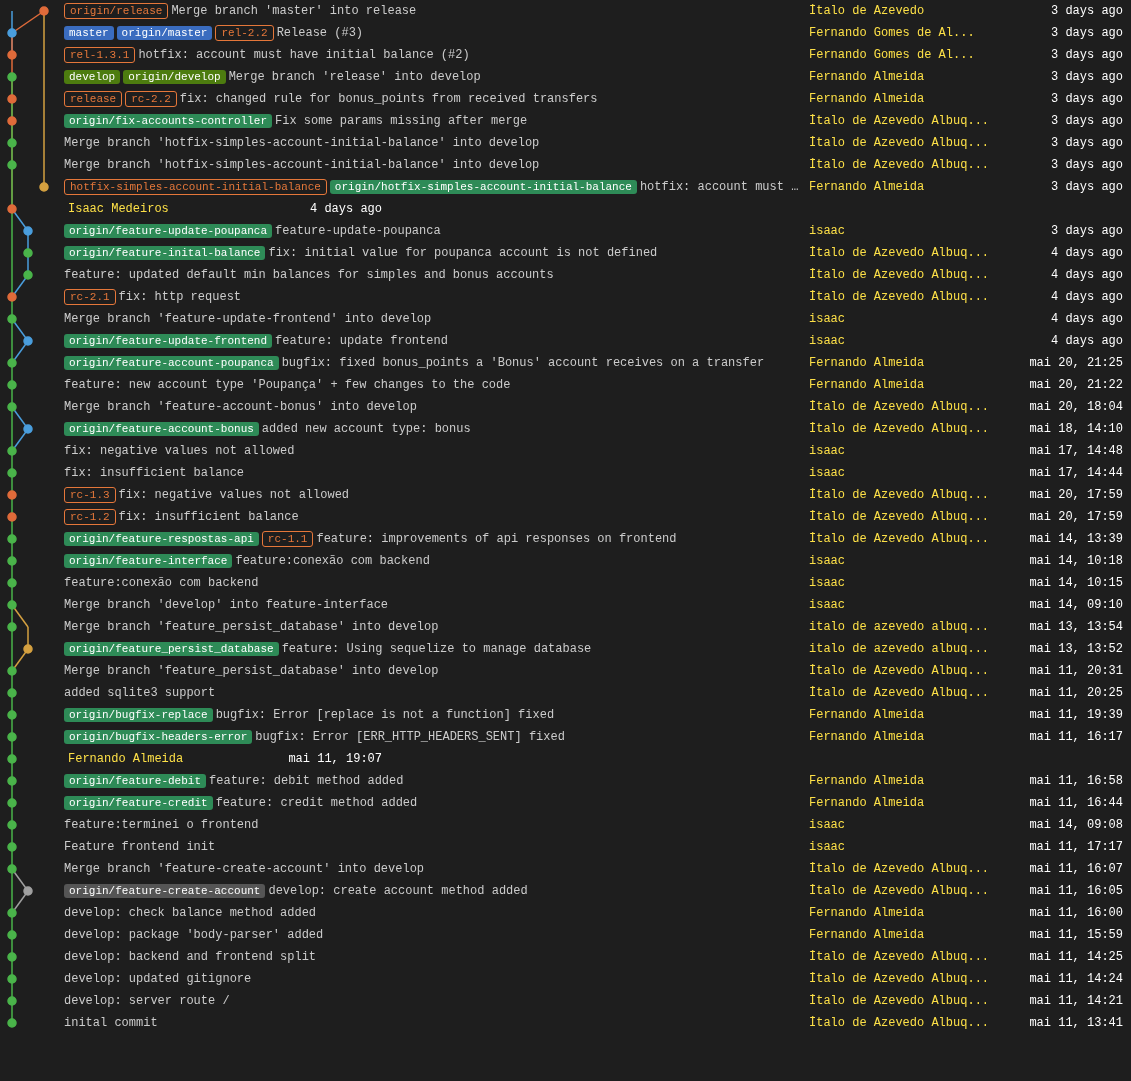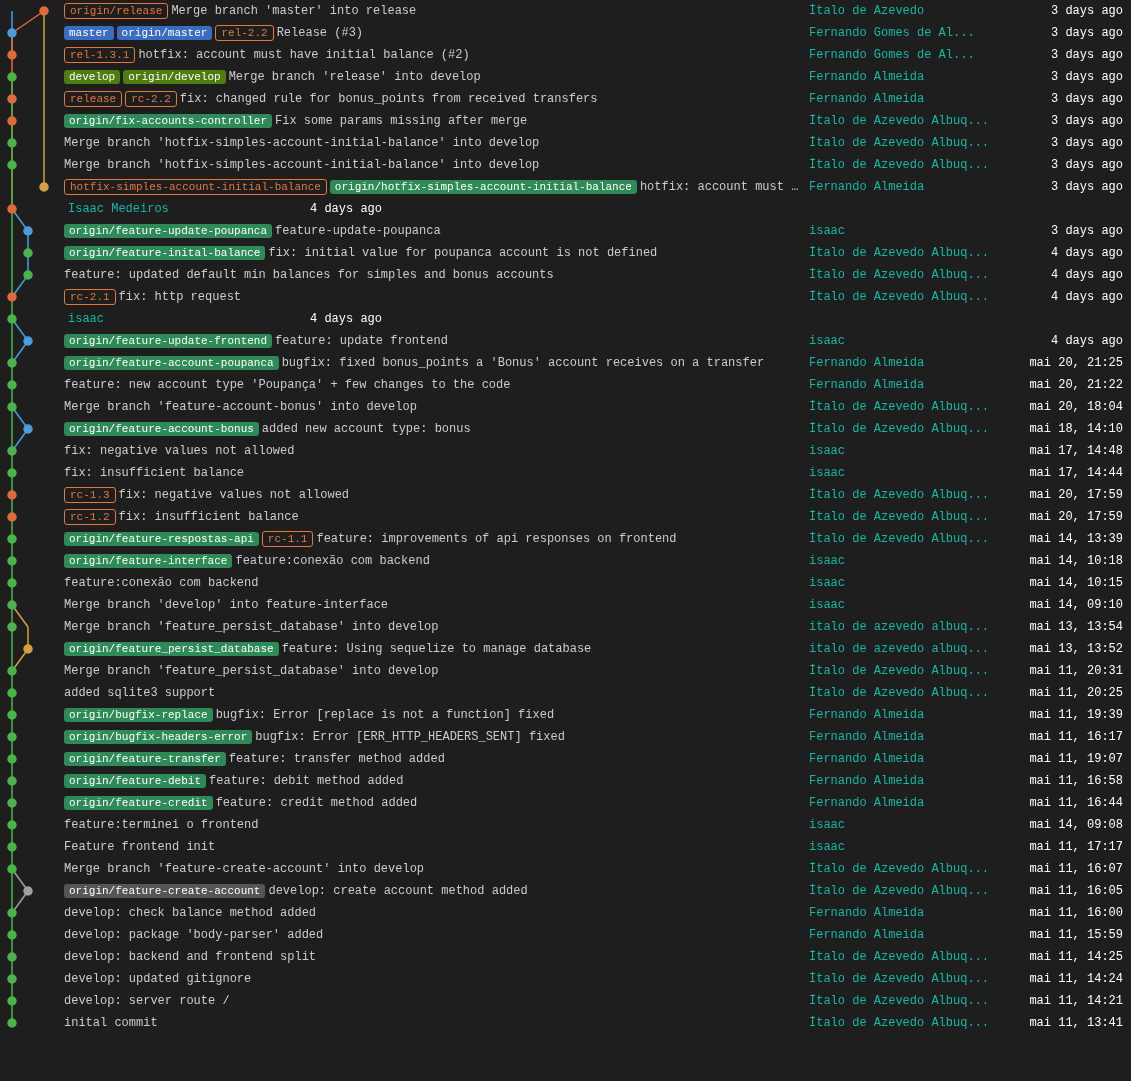--- a/index.html
+++ b/index.html
@@ -35,21 +35,21 @@
       display: flex;
       align-items: center;
       flex-wrap: nowrap;
       overflow: hidden;
       gap: 3px;
       padding-left: 4px;
     }
     .author-col {
       width: 200px;
       min-width: 200px;
-      color: #14b8a6;
+      color: #fde047;
       white-space: nowrap;
       overflow: hidden;
       text-overflow: ellipsis;
       padding-left: 8px;
     }
     .date-col {
       width: 130px;
       min-width: 130px;
       color: #ffffff;
       white-space: nowrap;
@@ -307,20 +307,23 @@
       </div>
       <div class="author-col">Ítalo de Azevedo Albuq...</div>
       <div class="date-col">4 days ago</div>
     </div>
     <div class="row">
       <div class="graph-col">
         <svg class="graph" viewBox="0 0 60 22">
           <circle cx="12" cy="11" r="4" fill="#4ab44a" stroke="#4ab44a" stroke-width="1.5"></circle>
         </svg>
       </div>
+      <div class="message-col">
+        <span class="msg-text">Merge branch 'feature-update-frontend' into develop</span>
+      </div>
       <div class="author-col">isaac</div>
       <div class="date-col">4 days ago</div>
     </div>
     <div class="row">
       <div class="graph-col">
         <svg class="graph" viewBox="0 0 60 22">
           <circle cx="28" cy="11" r="4" fill="#4a9edd" stroke="#4a9edd" stroke-width="1.5"></circle>
         </svg>
       </div>
       <div class="message-col">
@@ -555,24 +558,20 @@
       </div>
       <div class="author-col">Fernando Almeida</div>
       <div class="date-col">mai 11, 16:17</div>
     </div>
     <div class="row">
       <div class="graph-col">
         <svg class="graph" viewBox="0 0 60 22">
           <circle cx="12" cy="11" r="4" fill="#4ab44a" stroke="#4ab44a" stroke-width="1.5"></circle>
         </svg>
       </div>
-      <div class="message-col">
-        <span class="tag tag-teal-solid">origin/feature-transfer</span>
-        <span class="msg-text">feature: transfer method added</span>
-      </div>
       <div class="author-col">Fernando Almeida</div>
       <div class="date-col">mai 11, 19:07</div>
     </div>
     <div class="row">
       <div class="graph-col">
         <svg class="graph" viewBox="0 0 60 22">
           <circle cx="12" cy="11" r="4" fill="#4ab44a" stroke="#4ab44a" stroke-width="1.5"></circle>
         </svg>
       </div>
       <div class="message-col">

